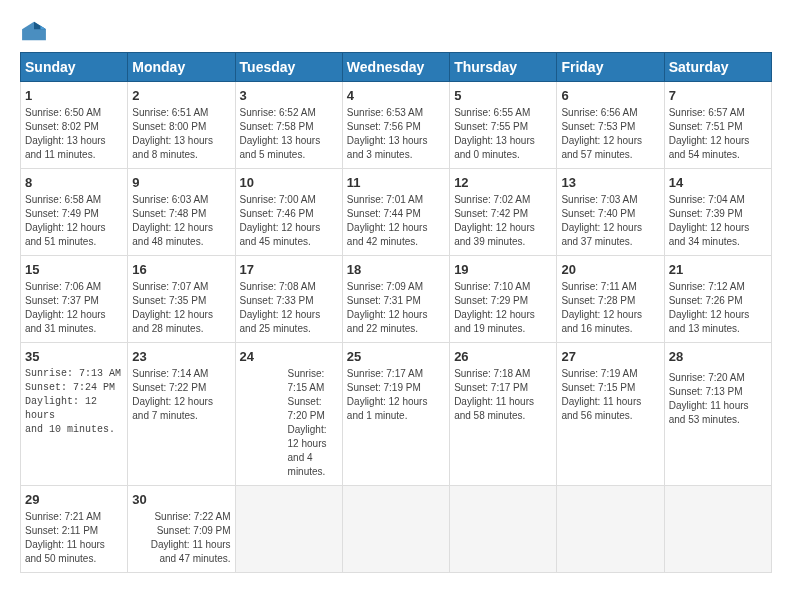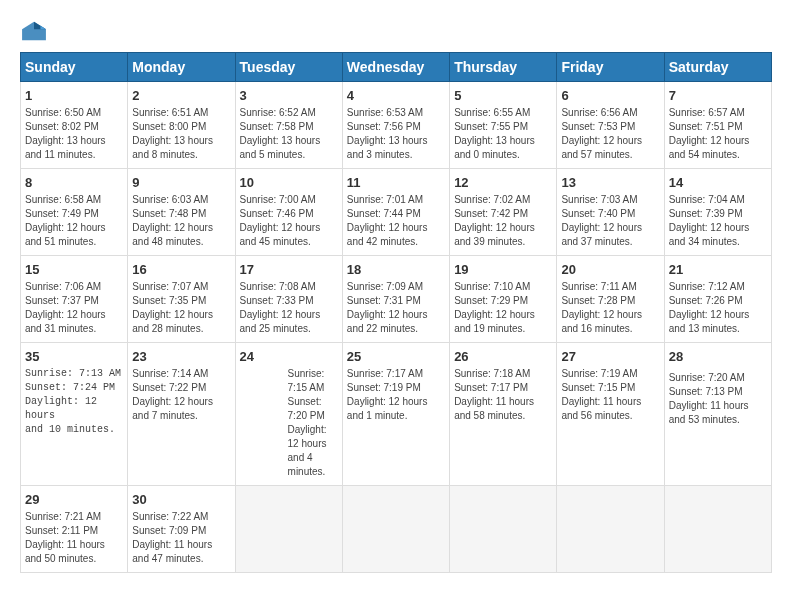--- a/index.html
+++ b/index.html
@@ -313,21 +313,21 @@
       <tr>
         <td>
           <span class="day-num">29</span>
           <div class="day-info" style="white-space: pre-line;">Sunrise: 7:21 AM
 Sunset: 2:11 PM
 Daylight: 11 hours
 and 50 minutes.</div>
         </td>
         <td>
           <span class="day-num">30</span>
-          <div class="day-info" style="white-space: pre-line;">Sunrise: 7:22 AM
+          <div class="day-info" style="white-space: pre-line; text-align: right;">Sunrise: 7:22 AM
 Sunset: 7:09 PM
 Daylight: 11 hours
 and 47 minutes.</div>
         </td>
         <td class="empty"></td>
         <td class="empty"></td>
         <td class="empty"></td>
         <td class="empty"></td>
         <td class="empty"></td>
       </tr>

